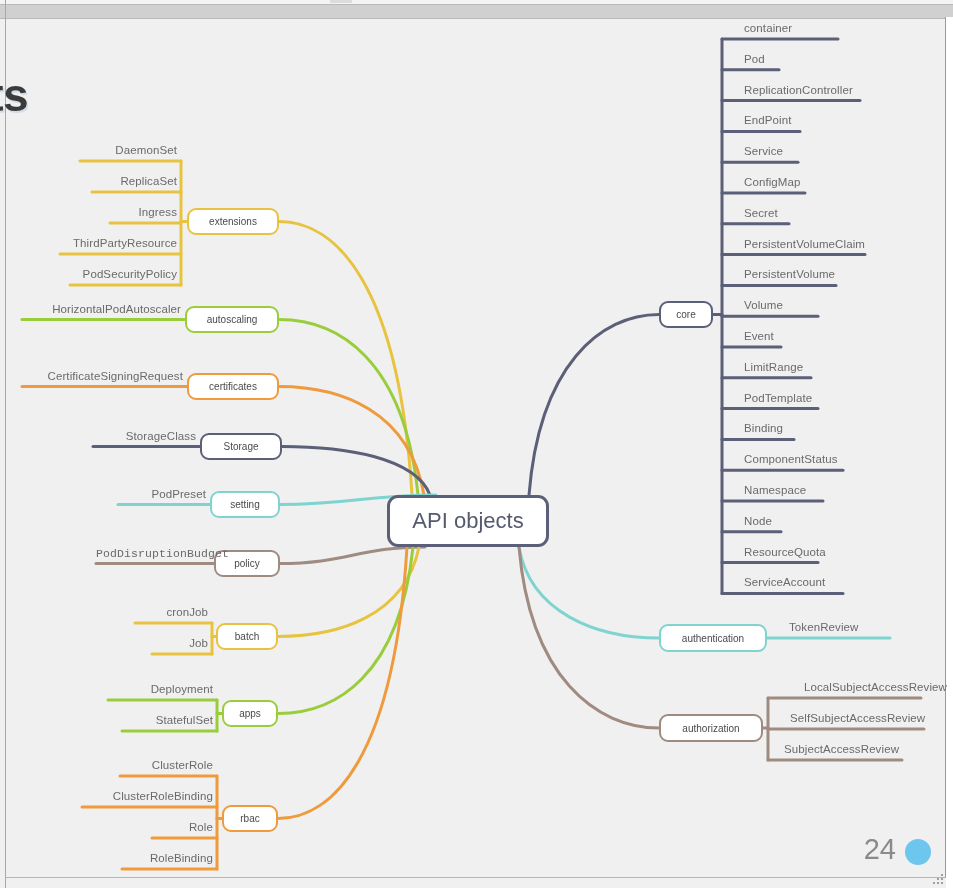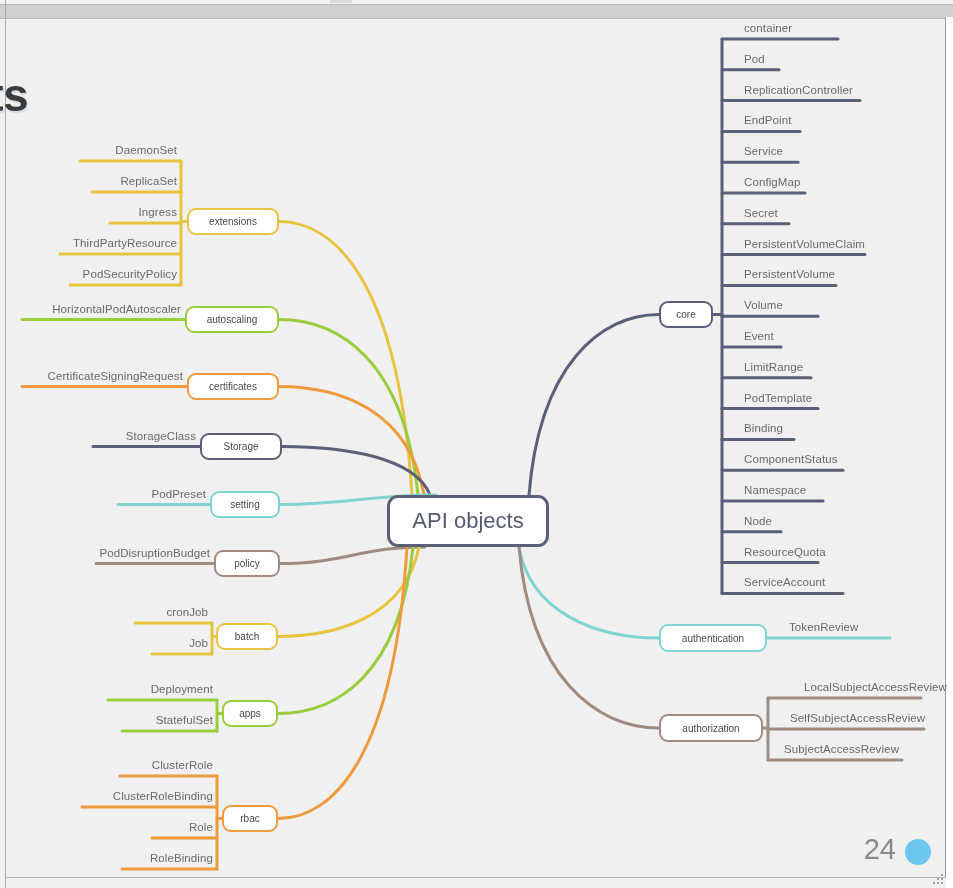--- a/index.html
+++ b/index.html
@@ -224,21 +224,21 @@
         <span>Storage</span>
       </div>
       <div class="leaf r" style="left: 93px; width: 103px; top: 429.5px;">StorageClass</div>
       <div class="node branch" style="left: 210px; top: 491px; width: 70px; height: 27px; border-color: rgb(127, 212, 208);">
         <span>setting</span>
       </div>
       <div class="leaf r" style="left: 118px; width: 88px; top: 487.5px;">PodPreset</div>
       <div class="node branch" style="left: 214px; top: 550px; width: 66px; height: 27px; border-color: rgb(160, 139, 128);">
         <span>policy</span>
       </div>
-      <div class="leaf r" style="left: 96px; width: 114px; top: 546.5px;">PodDisruptionBudget</div>
+      <div class="leaf r" style="left: 96px; width: 114px; top: 546.5px; font-family: Liberation Mono, monospace;">PodDisruptionBudget</div>
       <div class="node branch" style="left: 216px; top: 623px; width: 62px; height: 27px; border-color: rgb(232, 195, 63);">
         <span>batch</span>
       </div>
       <div class="leaf r" style="left: 135px; width: 73px; top: 606px;">cronJob</div>
       <div class="leaf r" style="left: 152px; width: 56px; top: 637px;">Job</div>
       <div class="node branch" style="left: 222px; top: 700px; width: 56px; height: 27px; border-color: rgb(154, 205, 60);">
         <span>apps</span>
       </div>
       <div class="leaf r" style="left: 108px; width: 105px; top: 683px;">Deployment</div>
       <div class="leaf r" style="left: 122px; width: 91px; top: 714px;">StatefulSet</div>

